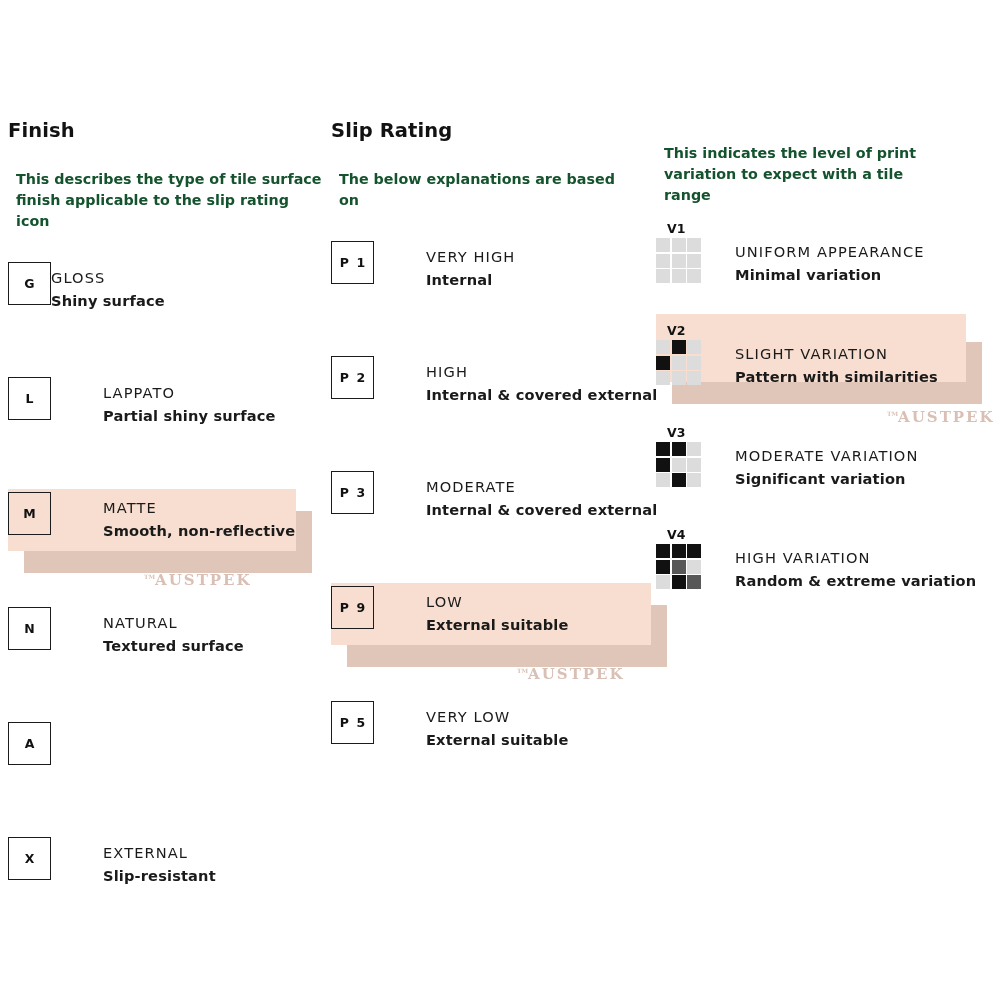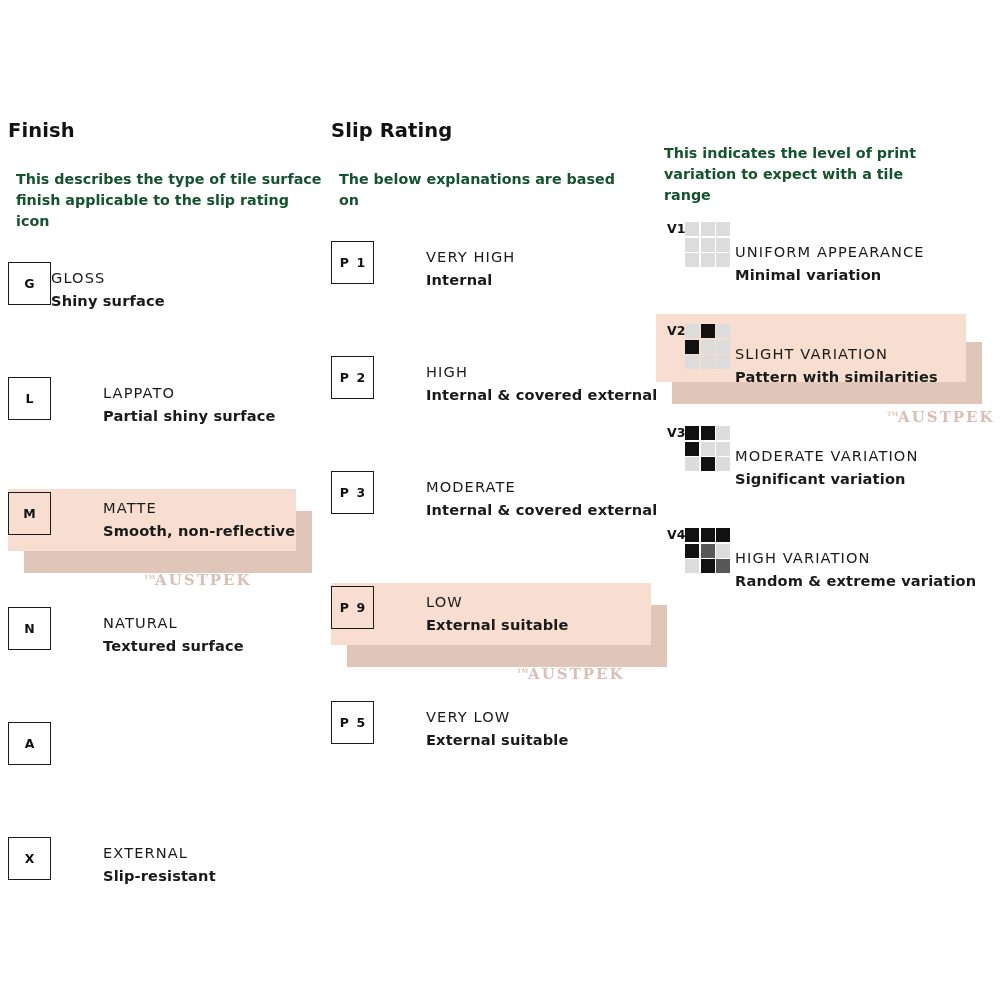--- a/index.html
+++ b/index.html
@@ -107,21 +107,21 @@
     color: #111111;
     flex: 0 0 auto;
     background: transparent;
   }
 
   
   .vicon {
     width: 46px;
     flex: 0 0 auto;
     display: flex;
-    flex-direction: row;
+    flex-direction: column;
     align-items: flex-start;
   }
   .vicon-label {
     font-size: 12.5px;
     font-weight: 700;
     color: #111111;
     line-height: 13px;
     margin-bottom: 3px;
     margin-left: 11px;
   }

